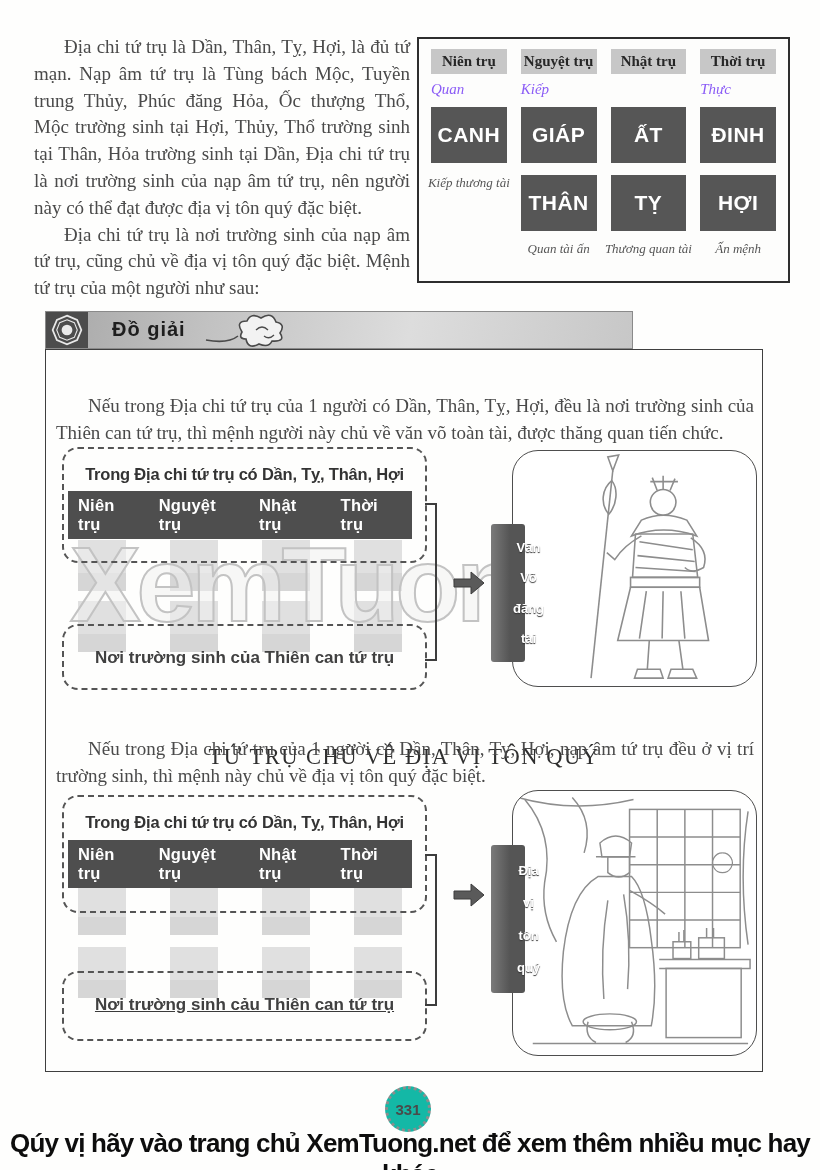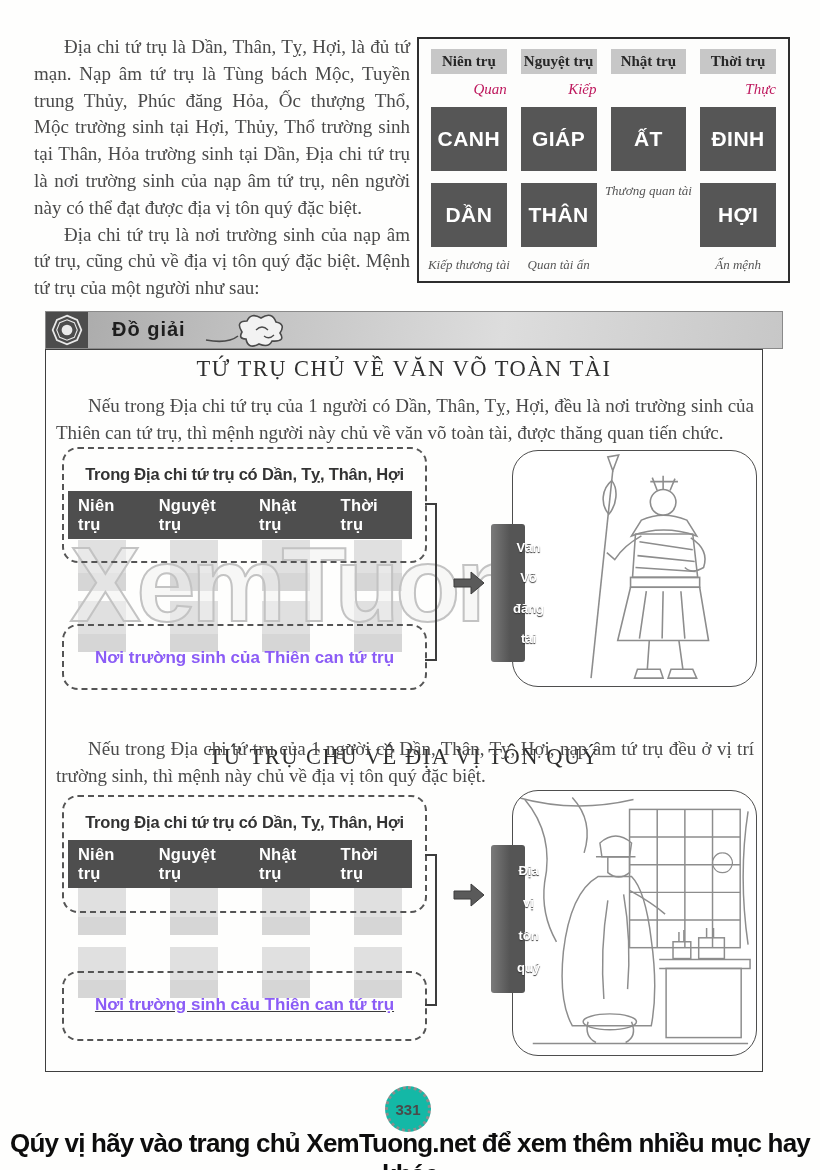--- a/index.html
+++ b/index.html
@@ -8,49 +8,49 @@
   .page { position:relative; width:820px; height:1170px; background:#fefefd; overflow:hidden; }
 
   
   .intro { position:absolute; left:34px; top:34px; width:376px; font-size:19px; line-height:26.8px; text-align:justify; color:#4a4a4a; }
   .intro p { text-indent:30px; }
 
   
   .pillar-table { position:absolute; left:417px; top:37px; width:373px; height:246px; border:2px solid #2e2e2e; background:#fdfdfc; padding:10px 12px 0 12px; display:flex; gap:14px; }
   .pt-col { flex:1; display:flex; flex-direction:column; align-items:stretch; }
   .pt-header { height:25px; background:#c7c7c7; font:bold 15px "Liberation Serif", serif; color:#262626; text-align:center; line-height:25px; margin-bottom:7px; }
-  .pt-note { height:26px; font:italic 15px "Liberation Serif", serif; color:#be185d; text-align:right; }
-  .pt-box { height:64px; background:#565656; color:#ffffff; font:bold 21px "Liberation Sans", sans-serif; letter-spacing:0.5px; display:flex; align-items:center; justify-content:center; }
+  .pt-note { height:26px; font:italic 15px "Liberation Serif", serif; color:#8b5cf6; text-align:left; }
+  .pt-box { height:56px; background:#565656; color:#ffffff; font:bold 21px "Liberation Sans", sans-serif; letter-spacing:0.5px; display:flex; align-items:center; justify-content:center; }
   .pt-box.stem { margin-bottom:12px; }
   .pt-box.branch { margin-bottom:10px; }
   .pt-bottom { font:italic 13px "Liberation Serif", serif; color:#555; text-align:center; white-space:nowrap; margin:0 -10px; }
 
   
-  .banner { position:absolute; left:45px; top:311px; width:738px; height:38px; border:1px solid #8a8a8a; background:linear-gradient(100deg,#a7a7a7 0%,#c2c2c2 28%,#dddddd 62%,#c7c7c7 100%); }
+  .banner { position:absolute; left:45px; top:311px; width:588px; height:38px; border:1px solid #8a8a8a; background:linear-gradient(100deg,#a7a7a7 0%,#c2c2c2 28%,#dddddd 62%,#c7c7c7 100%); }
   .banner-icon { position:absolute; left:0; top:0; width:42px; height:36px; background:#4c4c4c; display:flex; align-items:center; justify-content:center; }
   .banner-label { position:absolute; left:66px; top:6px; font:bold 20px "Liberation Sans", sans-serif; color:#1e1e1e; letter-spacing:1px; }
   .banner-cloud { position:absolute; left:158px; top:2px; }
 
   
   .content-box { position:absolute; left:45px; top:349px; width:718px; height:723px; border:1.5px solid #3f3f3f; background:transparent; }
   .sec-title { position:absolute; left:45px; width:718px; text-align:center; font:22.5px "Liberation Serif", serif; letter-spacing:1.5px; color:#2f2f2f; }
   .sec-title.t1 { top:356px; }
   .sec-title.t2 { top:700px;margin-top:44px; }
   .sec-para { position:absolute; left:56px; width:698px; font-size:19px; line-height:27px; text-align:justify; text-indent:32px; color:#4a4a4a; }
   .sec-para.p1 { top:392px; }
   .sec-para.p2 { top:735px; }
 
   
   .dash-box { position:absolute; border:2px dashed #555; border-radius:16px; z-index:3; }
   .db-s1-top { left:62px; top:447px; width:365px; height:116px; }
   .db-s1-bot { left:62px; top:624px; width:365px; height:66px; }
   .db-s2-top { left:62px; top:795px; width:365px; height:118px; }
   .db-s2-bot { left:62px; top:971px; width:365px; height:70px;text-decoration:underline; }
   .db-head { margin-top:16px; text-align:center; font:bold 16.5px "Liberation Sans", sans-serif; letter-spacing:-0.2px; color:#333; }
-  .db-foot { margin-top:22px; text-align:center; font:bold 17px "Liberation Sans", sans-serif; color:#8b5cf6; }
+  .db-foot { margin-top:22px; text-align:center; font:bold 17px "Liberation Sans", sans-serif; color:#404040; }
 
   .pillar-row { position:absolute; left:68px; width:344px; display:flex; justify-content:space-between; z-index:4; }
   .pr-s1 { top:491px; }
   .pr-s2 { top:840px; }
   .pillar-chip { background:#4e4e4e; color:#fff; font:bold 16.5px "Liberation Sans", sans-serif; padding:5px 10px; letter-spacing:0.2px; }
 
   .faded-row { position:absolute; left:78px; width:324px; display:flex; justify-content:space-between; z-index:1; }
   .fr-s1a { top:540px; } .fr-s1b { top:601px; }
   .fr-s2a { top:884px; } .fr-s2b { top:947px; }
   .faded-cell { width:48px; height:51px; background:#e0e0e0; box-shadow:inset 0 -18px 0 #d6d6d6; }
@@ -89,34 +89,34 @@
   <div class="intro">
     <p>Địa chi tứ trụ là Dần, Thân, Tỵ, Hợi, là đủ tứ mạn. Nạp âm tứ trụ là Tùng bách Mộc, Tuyền trung Thủy, Phúc đăng Hỏa, Ốc thượng Thổ, Mộc trường sinh tại Hợi, Thủy, Thổ trường sinh tại Thân, Hỏa trường sinh tại Dần, Địa chi tứ trụ là nơi trường sinh của nạp âm tứ trụ, nên người này có thể đạt được địa vị tôn quý đặc biệt.</p>
     <p>Địa chi tứ trụ là nơi trường sinh của nạp âm tứ trụ, cũng chủ về địa vị tôn quý đặc biệt. Mệnh tứ trụ của một người như sau:</p>
   </div>
 
   <div class="pillar-table">
     <div class="pt-col">
       <div class="pt-header">Niên trụ</div>
       <div class="pt-note">Quan</div>
       <div class="pt-box stem">CANH</div>
-      <div class="pt-box branch">DẦN</div>
       <div class="pt-bottom">Kiếp thương tài</div>
     </div>
     <div class="pt-col">
       <div class="pt-header">Nguyệt trụ</div>
       <div class="pt-note">Kiếp</div>
       <div class="pt-box stem">GIÁP</div>
       <div class="pt-box branch">THÂN</div>
       <div class="pt-bottom">Quan tài ấn</div>
     </div>
     <div class="pt-col">
       <div class="pt-header">Nhật trụ</div>
       <div class="pt-note"></div>
       <div class="pt-box stem">ẤT</div>
+      <div class="pt-box branch">TỴ</div>
       <div class="pt-bottom">Thương quan tài</div>
     </div>
     <div class="pt-col">
       <div class="pt-header">Thời trụ</div>
       <div class="pt-note">Thực</div>
       <div class="pt-box stem">ĐINH</div>
       <div class="pt-box branch">HỢI</div>
       <div class="pt-bottom">Ấn mệnh</div>
     </div>
   </div>
@@ -134,21 +134,20 @@
       <svg width="120" height="34" viewBox="0 0 120 34">
         <path d="M2 26 Q24 30 34 22" fill="none" stroke="#4a4a4a" stroke-width="1.6"></path>
         <path d="M38 18 q-7 -11 5 -11 q4 -9 14 -3 q11 -7 15 4 q10 2 4 11 q6 9 -8 8 q-3 7 -13 3 q-11 6 -13 -5 q-8 0 -4 -7 Z" fill="#f2f2f2" stroke="#4a4a4a" stroke-width="1.6"></path>
         <path d="M52 16 q6 -6 12 0 M60 22 q5 4 10 -1" fill="none" stroke="#4a4a4a" stroke-width="1.3"></path>
       </svg>
     </div>
   </div>
 
   <div class="content-box"></div>
 
-  <div class="sec-title t1">TỨ TRỤ CHỦ VỀ VĂN VÕ TOÀN TÀI</div>
   <div class="sec-para p1">Nếu trong Địa chi tứ trụ của 1 người có Dần, Thân, Tỵ, Hợi, đều là nơi trường sinh của Thiên can tứ trụ, thì mệnh người này chủ về văn võ toàn tài, được thăng quan tiến chức.</div>
 
   <div class="dash-box db-s1-top">
     <div class="db-head">Trong Địa chi tứ trụ có Dần, Tỵ, Thân, Hợi</div>
   </div>
   <div class="pillar-row pr-s1">
     <div class="pillar-chip">Niên trụ</div>
     <div class="pillar-chip">Nguyệt trụ</div>
     <div class="pillar-chip">Nhật trụ</div>
     <div class="pillar-chip">Thời trụ</div>

